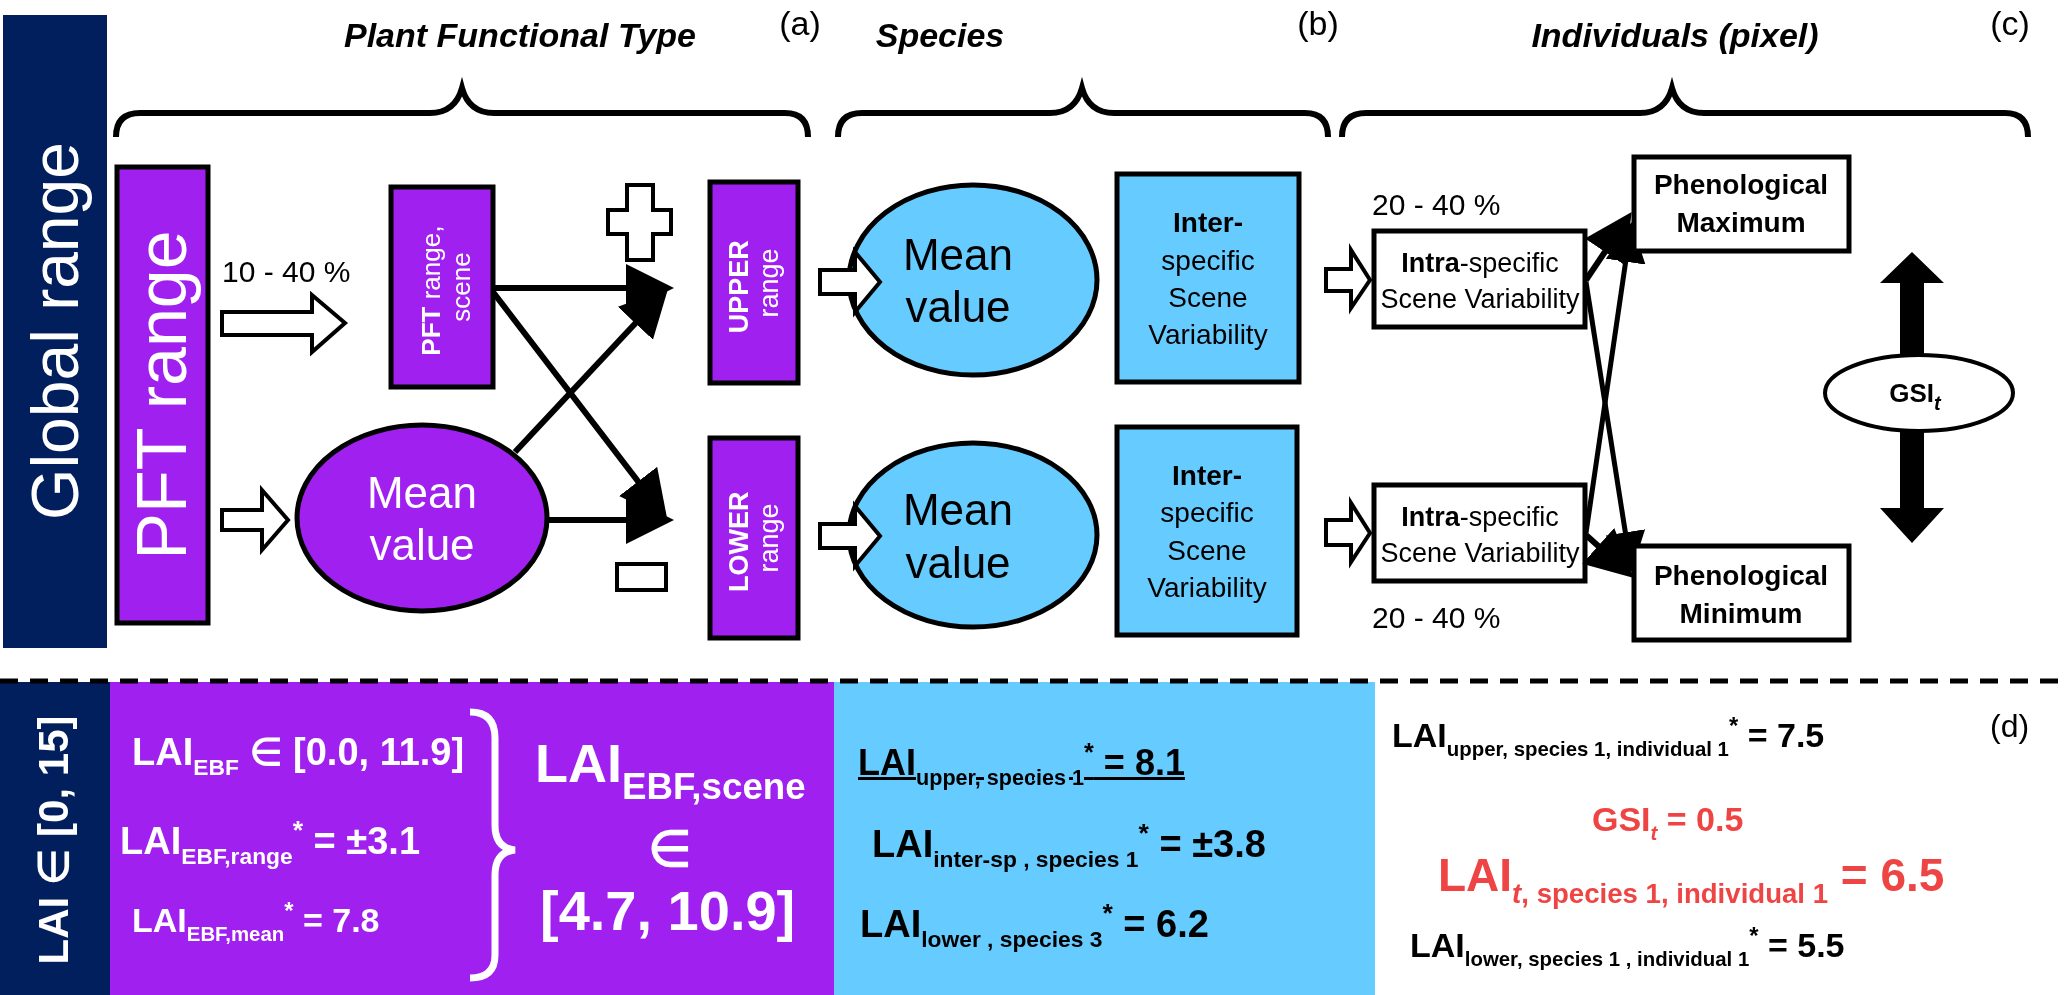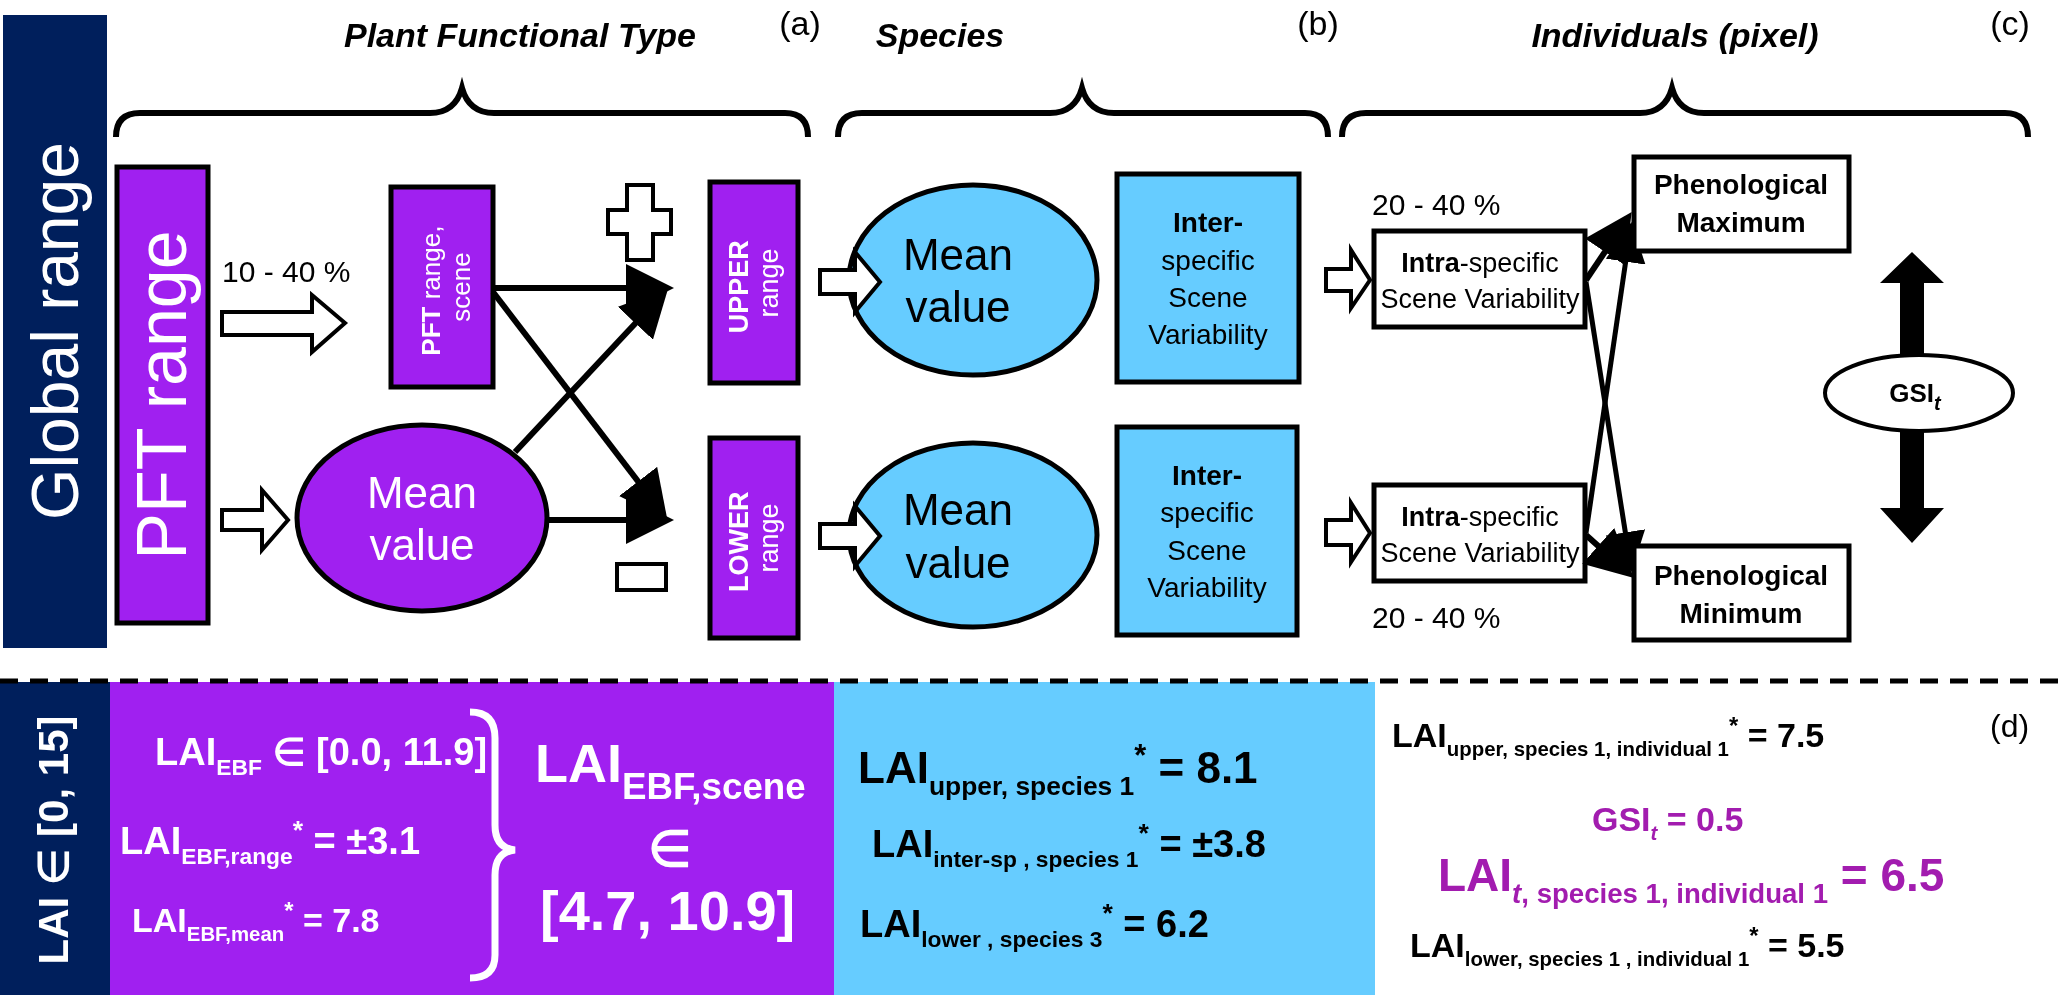--- a/index.html
+++ b/index.html
@@ -7,21 +7,21 @@
          font-family:"Liberation Sans", sans-serif; }
   svg { position:absolute; left:0; top:0; }
   .t { font-family:"Liberation Sans", sans-serif; }
   .bold { font-weight:bold; }
   .ital { font-style:italic; }
   .bottom-text { position:absolute; font-family:"Liberation Sans", sans-serif; font-weight:bold; white-space:nowrap; }
   .bottom-text sub { font-size:0.6em; vertical-align:-0.45em; }
   .bottom-text sup { font-size:0.7em; vertical-align:0.55em; }
   .white { color:#ffffff; }
   .black { color:#000000; }
-  .grey  { color:#a21caf; }
+  .grey  { color:#ef4444; }
 </style>
 </head>
 <body>
 
 <svg width="2067" height="995" viewBox="0 0 2067 995">
   <defs>
     <marker id="ah" markerWidth="8" markerHeight="8" refX="6" refY="4" orient="auto" markerUnits="strokeWidth">
       <path d="M0,0 L8,4 L0,8 Z" fill="#000"></path>
     </marker>
   </defs>
@@ -134,41 +134,41 @@
   <rect x="0" y="682" width="110" height="313" fill="#001f5c"></rect>
   <rect x="110" y="682" width="724" height="313" fill="#a020f0"></rect>
   <rect x="834" y="682" width="541" height="313" fill="#66ccff"></rect>
   <line x1="0" y1="681" x2="2067" y2="681" stroke="#000" stroke-width="5" stroke-dasharray="18,12"></line>
 
   <text class="t bold" x="0" y="0" font-size="42" fill="#fff" text-anchor="middle" transform="translate(68,840) rotate(-90)">LAI ∈ [0, 15]</text>
 
   <path fill="none" stroke="#fff" stroke-width="7" d="M470,712 Q495,712 495,738 L495,825 Q495,848 515,850 Q495,852 495,875 L495,955 Q495,978 470,978"></path>
 </svg>
 
-<div class="bottom-text white" style="left:132px; top:730px; font-size:38px;margin-left:23px;">
+<div class="bottom-text white" style="left:132px; top:730px; font-size:38px;">
   <span>LAI</span><sub>EBF</sub><span> ∈ [0.0, 11.9]</span>
 </div>
 <div class="bottom-text white" style="left:120px; top:815px; font-size:38px;">
   <span>LAI</span><sub>EBF,range</sub><sup>*</sup><span> = ±3.1</span>
 </div>
 <div class="bottom-text white" style="left:132px; top:897px; font-size:34px;">
   <span>LAI</span><sub>EBF,mean</sub><sup>*</sup><span> = 7.8</span>
 </div>
 
 <div class="bottom-text white" style="left:535px; top:732px; font-size:54px;">
   <span>LAI</span><sub style="font-size:0.68em;">EBF,scene</sub>
 </div>
 <div class="bottom-text white" style="left:648px; top:820px; font-size:50px;">
   <span>∈</span>
 </div>
 <div class="bottom-text white" style="left:540px; top:878px; font-size:56px;">
   <span>[4.7, 10.9]</span>
 </div>
 
-<div class="bottom-text black" style="left:858px; top:738px; font-size:44px;">
+<div class="bottom-text black" style="left:858px; top:738px; font-size:36px;text-decoration:underline;">
   <span>LAI</span><sub>upper, species 1</sub><sup>*</sup><span> =  8.1</span>
 </div>
 <div class="bottom-text black" style="left:872px; top:818px; font-size:38px;">
   <span>LAI</span><sub>inter-sp , species 1</sub><sup>*</sup><span> =  ±3.8</span>
 </div>
 <div class="bottom-text black" style="left:860px; top:898px; font-size:38px;">
   <span>LAI</span><sub>lower , species 3</sub><sup>*</sup><span> = 6.2</span>
 </div>
 
 <div class="bottom-text black" style="left:1392px; top:712px; font-size:34px;text-align:right;">

